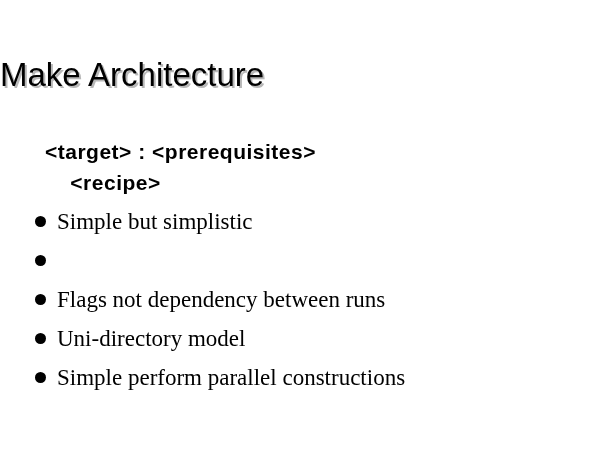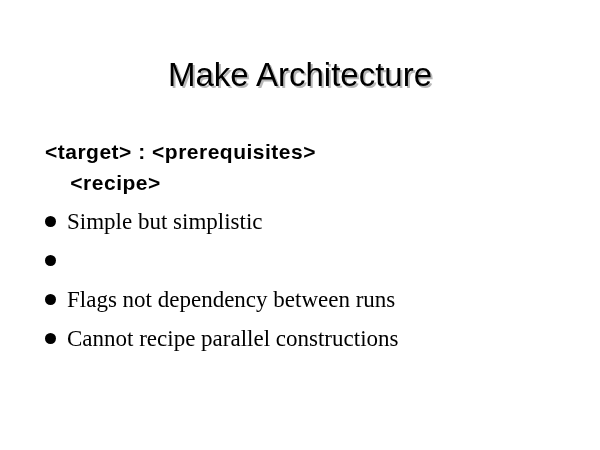--- a/index.html
+++ b/index.html
@@ -22,21 +22,21 @@
     background: #ffffff;
     box-sizing: border-box;
   }
 
   
   .slide-title {
     position: absolute;
     left: 0;
     top: 55px;
     width: 600px;
-    text-align: center;
+    text-align: left;
     font-family: "Liberation Sans", "DejaVu Sans", sans-serif;
     font-size: 33px;
     font-weight: 400;
     line-height: 40px;
     color: #000000;
     letter-spacing: 0px;
     text-shadow: 2px 2px 0 #b8b8b8;
     white-space: nowrap;
   }
 
@@ -53,21 +53,21 @@
     font-weight: bold;
     line-height: 31px;
     color: #000000;
     white-space: pre;
     letter-spacing: 0.5px;
   }
 
   
   .bullet-list {
     position: absolute;
-    left: 45px;
+    left: 35px;
     top: 207px;
     width: 540px;
     margin: 0;
     padding: 0;
     list-style: none;
   }
   .bullet-item {
     display: flex;
     align-items: flex-start;
     height: 39px;
@@ -111,17 +111,21 @@
     </li>
     <li class="bullet-item">
       <span class="bullet-marker"></span>
     </li>
     <li class="bullet-item">
       <span class="bullet-marker"></span>
       <span class="bullet-text">Flags not dependency between runs</span>
     </li>
     <li class="bullet-item">
       <span class="bullet-marker"></span>
-      <span class="bullet-text">Cannot recipe parallel constructions</span>
+      <span class="bullet-text">Uni-directory model</span>
+    </li>
+    <li class="bullet-item">
+      <span class="bullet-marker"></span>
+      <span class="bullet-text">Simple perform parallel constructions</span>
     </li>
   </ul>
 
 </div>
 
 </body></html>

